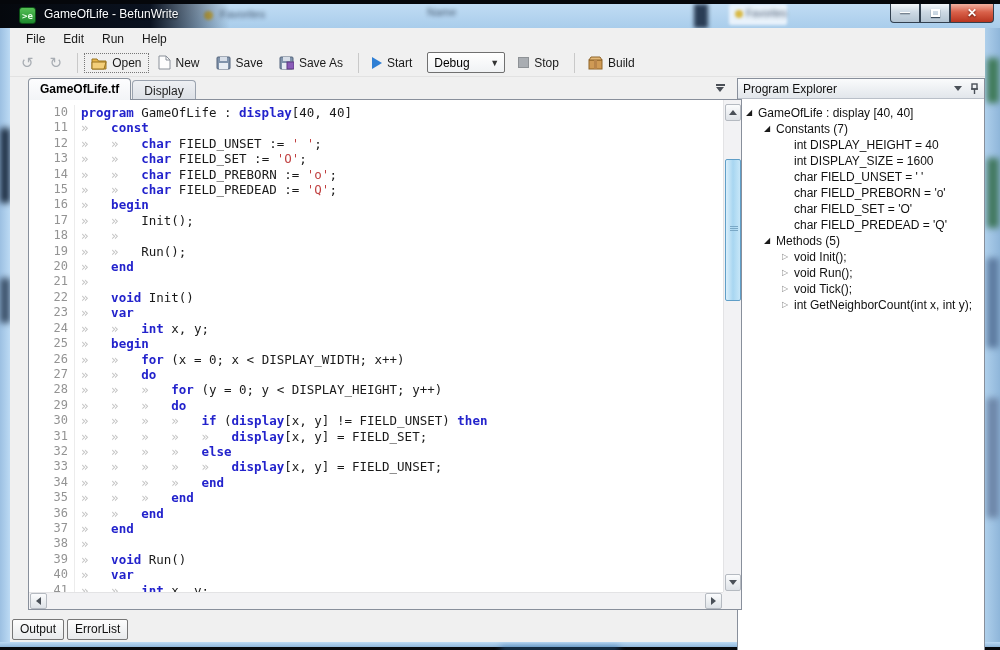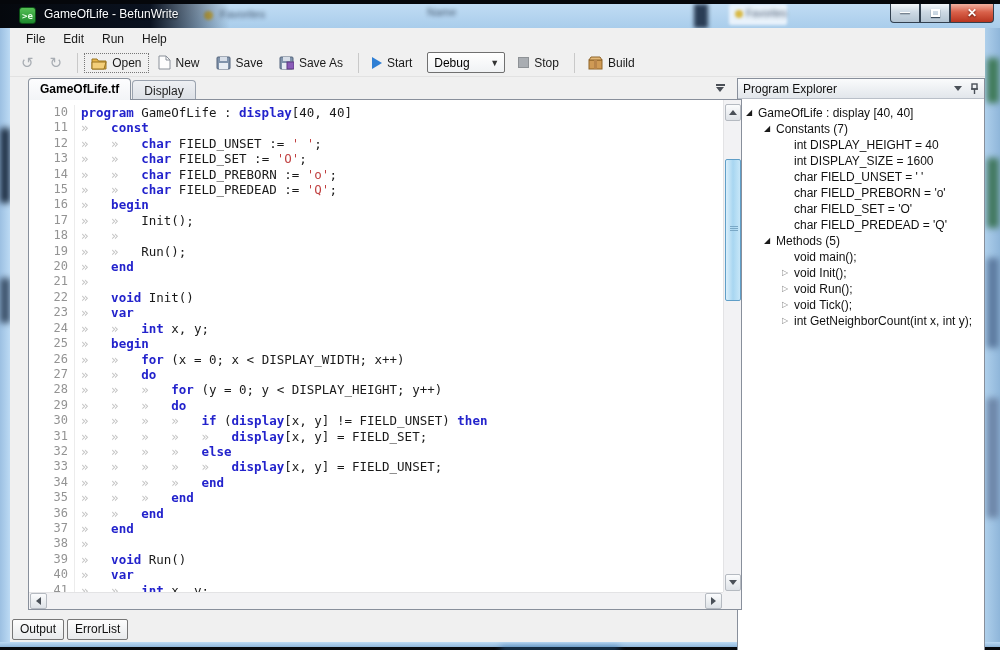--- a/index.html
+++ b/index.html
@@ -334,24 +334,20 @@
           </div>
           <div class="tree-row" style="padding-left: 44px;">
             <span class="tw-arrow none"></span>
             <span class="tree-label">char FIELD_PREDEAD = 'Q'</span>
           </div>
           <div class="tree-row" style="padding-left: 26px;">
             <span class="tw-arrow exp">◢</span>
             <span class="tree-label">Methods (5)</span>
           </div>
           <div class="tree-row" style="padding-left: 44px;">
-            <span class="tw-arrow none"></span>
-            <span class="tree-label">void main();</span>
-          </div>
-          <div class="tree-row" style="padding-left: 44px;">
             <span class="tw-arrow col">▷</span>
             <span class="tree-label">void Init();</span>
           </div>
           <div class="tree-row" style="padding-left: 44px;">
             <span class="tw-arrow col">▷</span>
             <span class="tree-label">void Run();</span>
           </div>
           <div class="tree-row" style="padding-left: 44px;">
             <span class="tw-arrow col">▷</span>
             <span class="tree-label">void Tick();</span>

